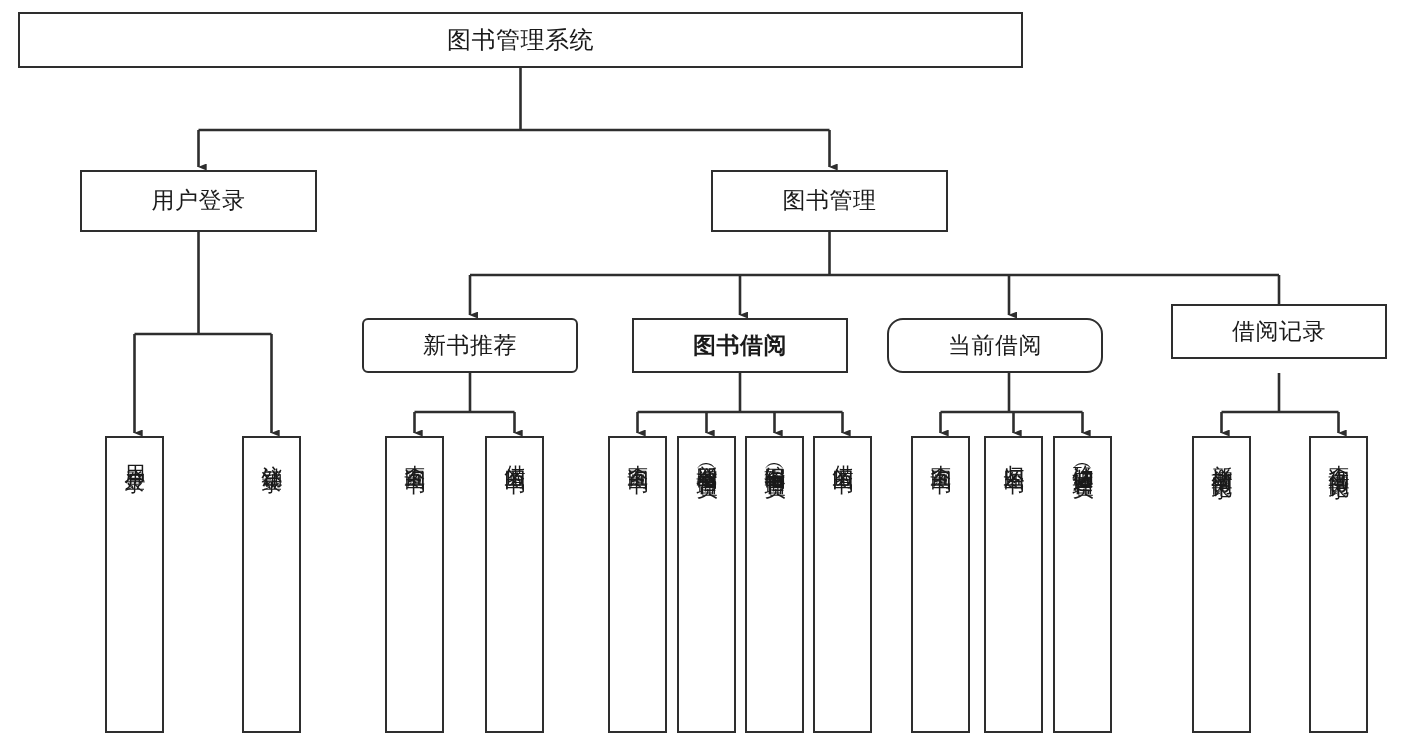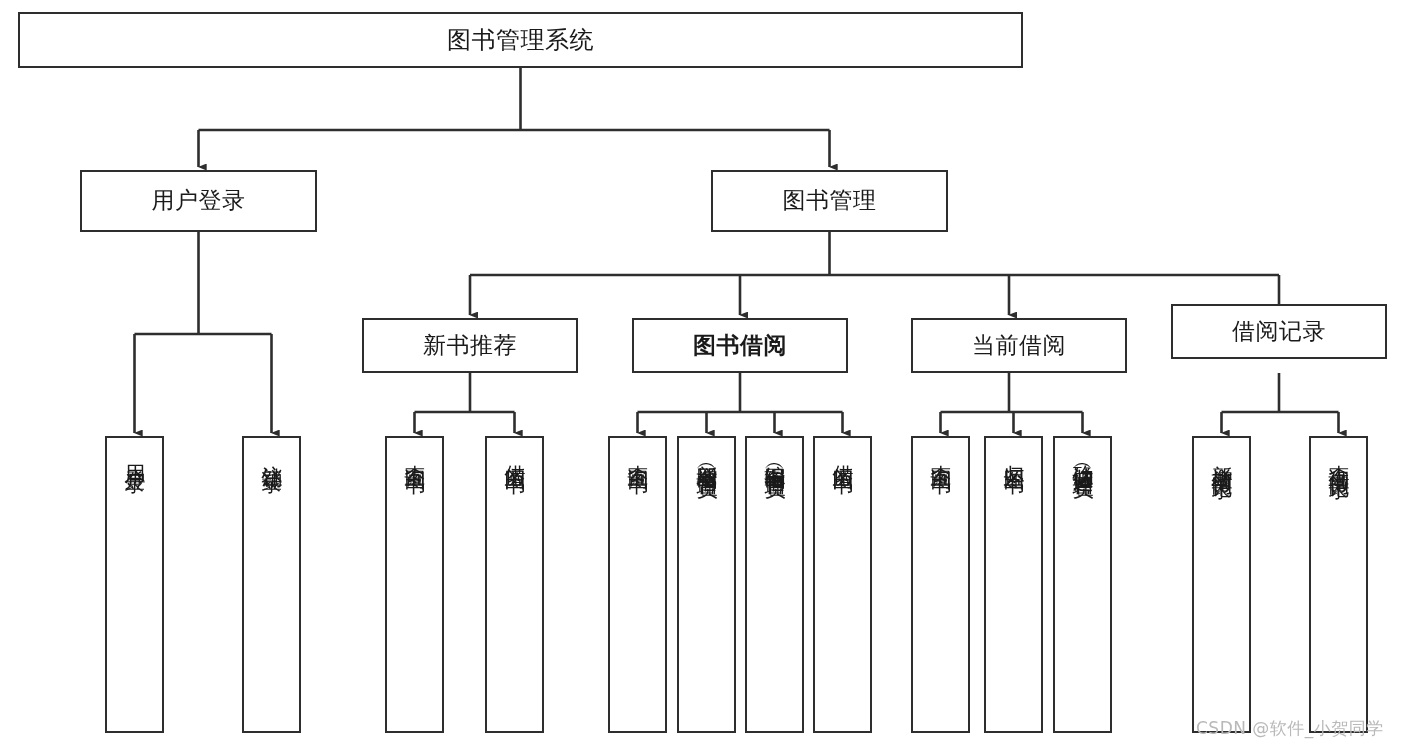--- a/index.html
+++ b/index.html
@@ -122,27 +122,27 @@
   <div id="nodes-layer">
       <div class="node root horiz" style="left: 18px; top: 12px; width: 1005px; height: 56px;">
         <span class="node-label">图书管理系统</span>
       </div>
       <div class="node horiz" style="left: 80px; top: 170px; width: 237px; height: 62px;">
         <span class="node-label">用户登录</span>
       </div>
       <div class="node horiz" style="left: 711px; top: 170px; width: 237px; height: 62px;">
         <span class="node-label">图书管理</span>
       </div>
-      <div class="node horiz" style="left: 362px; top: 318px; width: 216px; height: 55px;">
+      <div class="node horiz" style="left: 362px; top: 318px; width: 216px; height: 55px; border-radius: 6px;">
         <span class="node-label">新书推荐</span>
       </div>
       <div class="node horiz" style="left: 632px; top: 318px; width: 216px; height: 55px; font-weight: bold;">
         <span class="node-label">图书借阅</span>
       </div>
-      <div class="node horiz" style="left: 911px; top: 318px; width: 216px; height: 55px;">
+      <div class="node horiz" style="left: 887px; top: 318px; width: 216px; height: 55px; border-radius: 16px;">
         <span class="node-label">当前借阅</span>
       </div>
       <div class="node horiz" style="left: 1171px; top: 304px; width: 216px; height: 55px;">
         <span class="node-label">借阅记录</span>
       </div>
       <div class="node leaf" style="left: 105px; top: 436px; width: 59px; height: 297px;">
         <span class="node-label">用户登录</span>
       </div>
       <div class="node leaf" style="left: 242px; top: 436px; width: 59px; height: 297px;">
         <span class="node-label">注销登录</span>
@@ -175,15 +175,14 @@
         <span class="node-label">确认归还（管理员）</span>
       </div>
       <div class="node leaf" style="left: 1192px; top: 436px; width: 59px; height: 297px;">
         <span class="node-label">新增借阅记录</span>
       </div>
       <div class="node leaf" style="left: 1309px; top: 436px; width: 59px; height: 297px;">
         <span class="node-label">查询借阅记录</span>
       </div>
     </div>
 
-  <div class="watermark" style="left: 1196px; top: 717px; color: rgb(185, 185, 185);">CSDN @软件_小贺同学</div>
 
 </div>
 
 </body></html>

